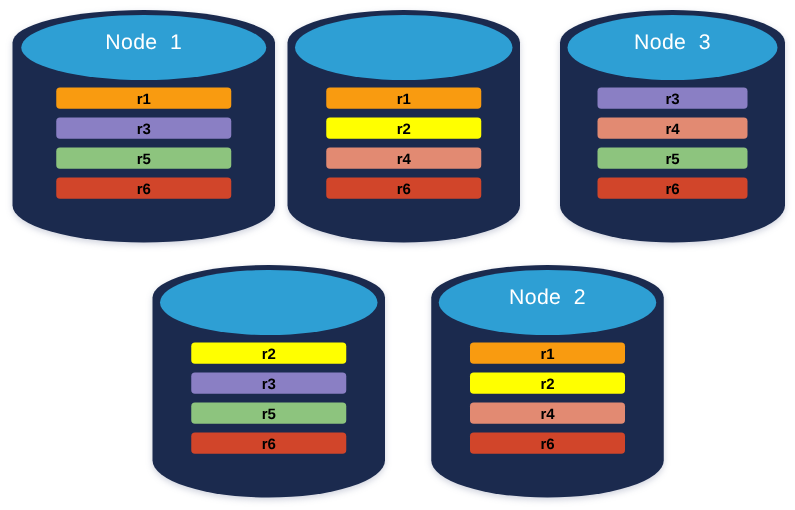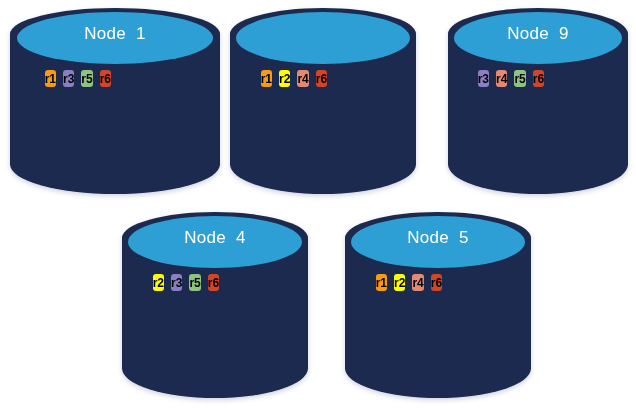--- a/index.html
+++ b/index.html
@@ -67,21 +67,21 @@
     white-space: pre;
     pointer-events: none;
   }
 
   .shard-stack {
     position: absolute;
     left: 16.5%;
     width: 67%;
     top: 62px;
     display: flex;
-    flex-direction: row;
+    flex-direction: column;
     gap: 7px;
   }
 
   .shard-bar {
     height: 17px;
     border-radius: 3px;
     display: flex;
     align-items: center;
     justify-content: center;
     color: #000000;
@@ -112,43 +112,42 @@
       <div class="shard-stack">
         <div class="shard-bar" style="background: rgb(249, 155, 16);">r1</div>
         <div class="shard-bar" style="background: rgb(255, 255, 0);">r2</div>
         <div class="shard-bar" style="background: rgb(226, 138, 114);">r4</div>
         <div class="shard-bar" style="background: rgb(209, 69, 42);">r6</div>
       </div>
     </div>
     <div class="node-cylinder" style="left: 448px; top: 8px; width: 180px; height: 186px;">
       <div class="cyl-body"></div>
       <div class="cyl-top"></div>
-      <div class="node-label">Node  9</div>
+      <div class="node-label">Node  3</div>
       <div class="shard-stack">
         <div class="shard-bar" style="background: rgb(138, 127, 196);">r3</div>
         <div class="shard-bar" style="background: rgb(226, 138, 114);">r4</div>
         <div class="shard-bar" style="background: rgb(141, 196, 126);">r5</div>
         <div class="shard-bar" style="background: rgb(209, 69, 42);">r6</div>
       </div>
     </div>
     <div class="node-cylinder" style="left: 122px; top: 212px; width: 186px; height: 186px;">
       <div class="cyl-body"></div>
       <div class="cyl-top"></div>
-      <div class="node-label">Node  4</div>
       <div class="shard-stack">
         <div class="shard-bar" style="background: rgb(255, 255, 0);">r2</div>
         <div class="shard-bar" style="background: rgb(138, 127, 196);">r3</div>
         <div class="shard-bar" style="background: rgb(141, 196, 126);">r5</div>
         <div class="shard-bar" style="background: rgb(209, 69, 42);">r6</div>
       </div>
     </div>
     <div class="node-cylinder" style="left: 345px; top: 212px; width: 186px; height: 186px;">
       <div class="cyl-body"></div>
       <div class="cyl-top"></div>
-      <div class="node-label">Node  5</div>
+      <div class="node-label">Node  2</div>
       <div class="shard-stack">
         <div class="shard-bar" style="background: rgb(249, 155, 16);">r1</div>
         <div class="shard-bar" style="background: rgb(255, 255, 0);">r2</div>
         <div class="shard-bar" style="background: rgb(226, 138, 114);">r4</div>
         <div class="shard-bar" style="background: rgb(209, 69, 42);">r6</div>
       </div>
     </div>
   </div>
 
 </body></html>

